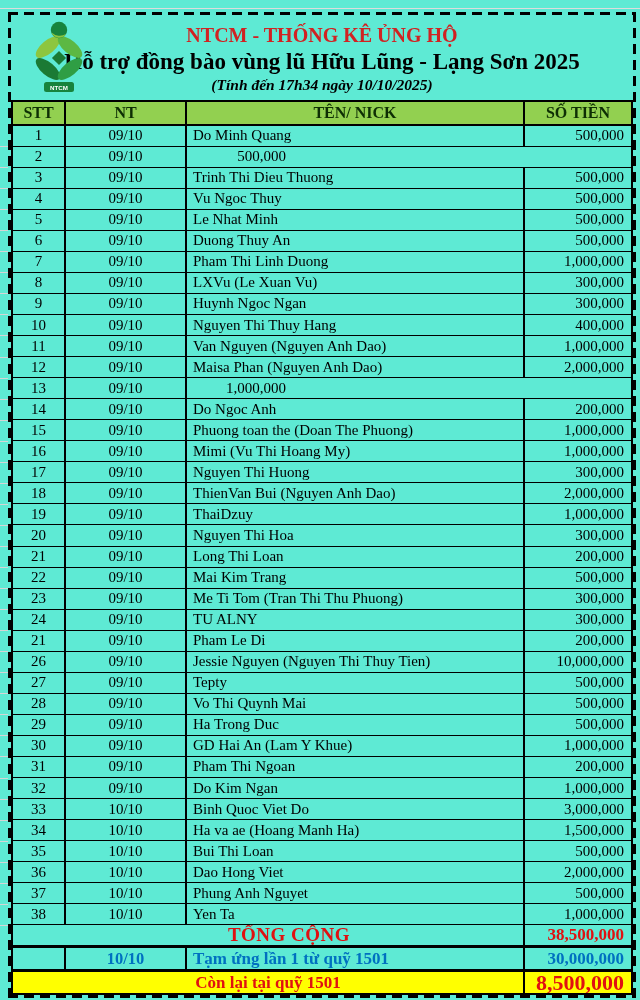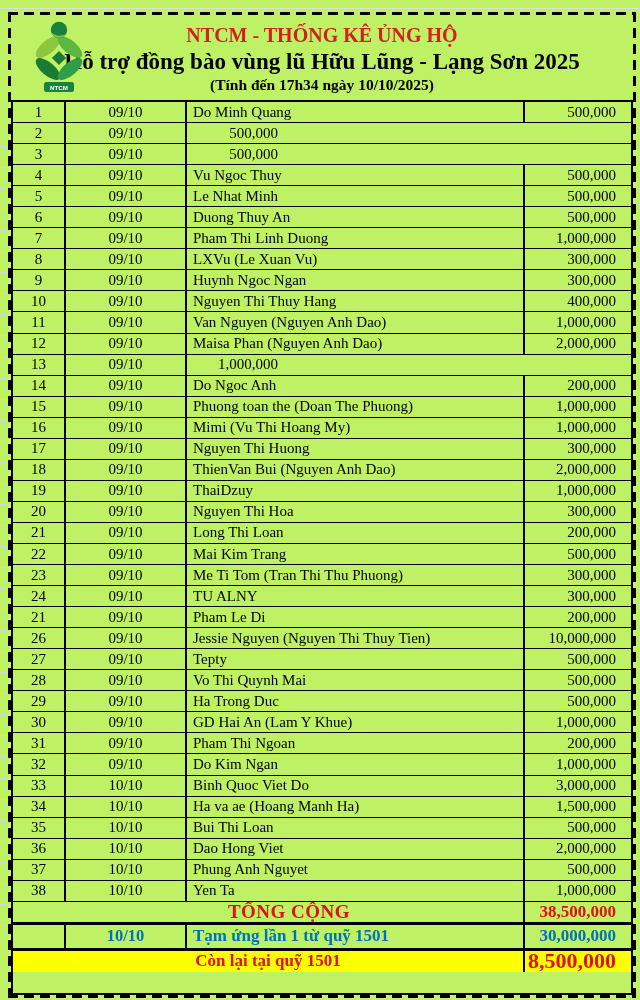--- a/index.html
+++ b/index.html
@@ -1,48 +1,48 @@
 <!DOCTYPE html>
 <html><head>
 <meta charset="utf-8">
 <style>
   html,body{margin:0;padding:0;background:#fff;}
-  .page{position:relative;width:640px;height:1000px;background:#bef264;overflow:hidden;
+  .page{position:relative;width:640px;height:1000px;background:#5eead4;overflow:hidden;
         font-family:"Liberation Serif","DejaVu Serif",serif;color:#000;}
   
   .top-gridline{position:absolute;top:8px;left:0;width:640px;height:1px;background:#dcdcdc;}
   .left-gridlines{position:absolute;left:0;top:126px;width:8px;height:800px;
         background:repeating-linear-gradient(180deg,transparent 0 20.05px,#d5d5d5 20.05px 21.05px);}
   
   .dash-h{position:absolute;height:3px;background:repeating-linear-gradient(90deg,#000 0 10px,transparent 10px 16px);}
   .dash-v{position:absolute;width:3px;background:repeating-linear-gradient(180deg,#000 0 10px,transparent 10px 16px);}
   .dash-top{top:12px;left:8px;width:628px;}
   .dash-bottom{top:995px;left:8px;width:628px;}
   .dash-left{left:8px;top:12px;height:986px;}
   .dash-right{left:633px;top:12px;height:986px;}
 
   .content{position:absolute;left:11px;top:15px;width:622px;height:980px;}
 
   
   .title-block{position:relative;height:85px;text-align:center;}
   .logo{position:absolute;left:16px;top:5px;width:62px;height:76px;}
   .t1{padding-top:9px;font-size:20px;font-weight:bold;color:#d12222;}
   .t2{margin-top:2px;font-size:23px;font-weight:bold;color:#000;}
-  .t3{margin-top:1px;font-size:15.5px;font-weight:bold;color:#000;}
+  .t3{margin-top:1px;font-size:15.5px;font-weight:bold;font-style:italic;color:#000;}
 
   
   .dtable{position:absolute;left:0;top:85px;width:622px;height:895px;
           border:2px solid #000;box-sizing:border-box;display:flex;flex-direction:column;}
   .hrow,.row,.trow{display:flex;box-sizing:border-box;border-bottom:2px solid #000;}
   .c{box-sizing:border-box;border-right:2px solid #000;display:flex;align-items:center;overflow:hidden;white-space:nowrap;}
   .c:last-child{border-right:none;}
   .c-stt{width:53px;justify-content:center;}
   .c-nt{width:121px;justify-content:center;}
   .c-name{flex:1;justify-content:flex-start;padding-left:6px;}
-  .c-amt{width:106px;justify-content:flex-end;padding-right:15px;}
+  .c-amt{width:106px;justify-content:flex-end;padding-right:7px;}
   .merge{flex:1;justify-content:center;}
 
   .hrow{height:26px;background:#92d050;font-weight:bold;font-size:16px;color:#0e2f04;}
   .hrow .c{justify-content:center;padding:0;}
   .row{height:21.05px;font-size:15px;border-bottom-width:1.6px;}
   .rows{display:flex;flex-direction:column;}
 
   .trow.total{height:23px;border-bottom-width:3px;}
   .trow.total .merge{font-size:19px;font-weight:bold;color:#e01111;letter-spacing:.5px;padding-left:42px;}
   .trow.total .c-amt{font-size:17px;font-weight:bold;color:#e01111;}
@@ -81,38 +81,45 @@
         <path d="M24.5 12.5 A 8.2 8.2 0 0 0 39 14 A 12 12 0 0 1 24.5 12.5 Z" fill="#8dc63f"></path>
         <rect x="17" y="62" width="30" height="10" rx="2.5" fill="#17833c"></rect>
         <text x="32" y="69.6" font-size="6.2" font-weight="bold" fill="#ffffff" text-anchor="middle" font-family="Liberation Sans, sans-serif">NTCM</text>
       </svg>
       <div class="t1">NTCM - THỐNG KÊ ỦNG HỘ</div>
       <div class="t2">Hỗ trợ đồng bào vùng lũ Hữu Lũng - Lạng Sơn 2025</div>
       <div class="t3">(Tính đến 17h34 ngày 10/10/2025)</div>
     </div>
 
     <div class="dtable">
+      <div class="hrow">
+        <div class="c c-stt">STT</div>
+        <div class="c c-nt">NT</div>
+        <div class="c c-name" style="justify-content:center;padding-left:0;">TÊN/ NICK</div>
+        <div class="c c-amt" style="justify-content:center;padding-right:0;">SỐ TIỀN</div>
+      </div>
 
       <div class="rows">
   <div class="row">
     <div class="c c-stt">1</div>
     <div class="c c-nt">09/10</div>
     <div class="c c-name">Do Minh Quang</div>
     <div class="c c-amt">500,000</div>
   </div>
 
   <div class="row">
     <div class="c c-stt">2</div>
     <div class="c c-nt">09/10</div>
     <div class="c c-amt">500,000</div>
   </div>
 
   <div class="row">
     <div class="c c-stt">3</div>
     <div class="c c-nt">09/10</div>
+    <div class="c c-name">Trinh Thi Dieu Thuong</div>
     <div class="c c-amt">500,000</div>
   </div>
 
   <div class="row">
     <div class="c c-stt">4</div>
     <div class="c c-nt">09/10</div>
     <div class="c c-name">Vu Ngoc Thuy</div>
     <div class="c c-amt">500,000</div>
   </div>
 

